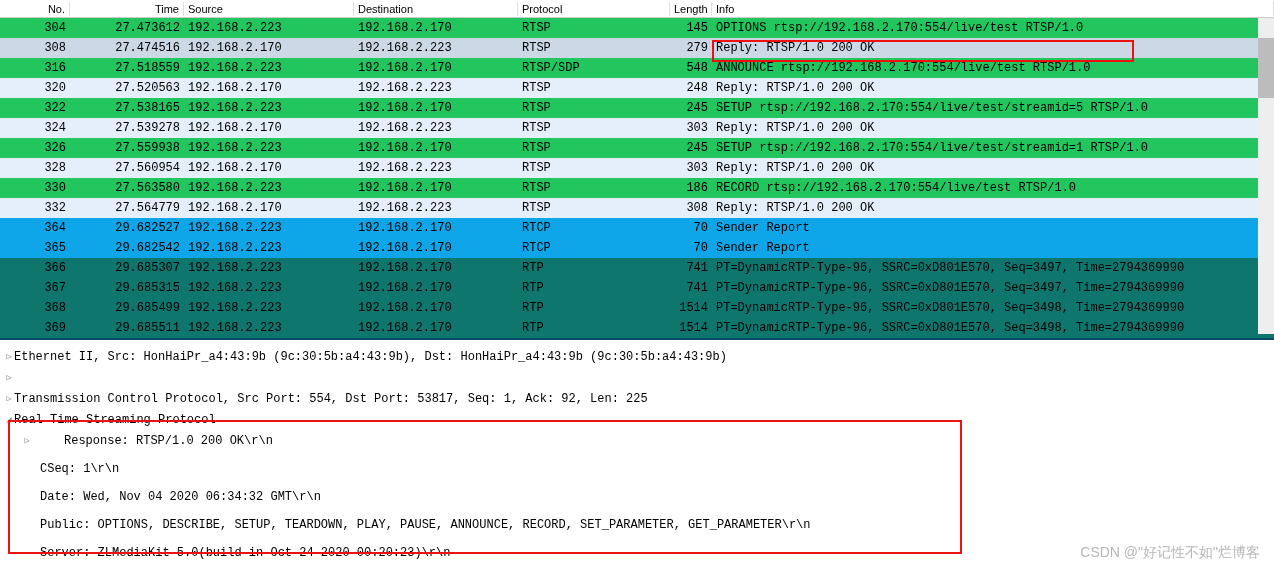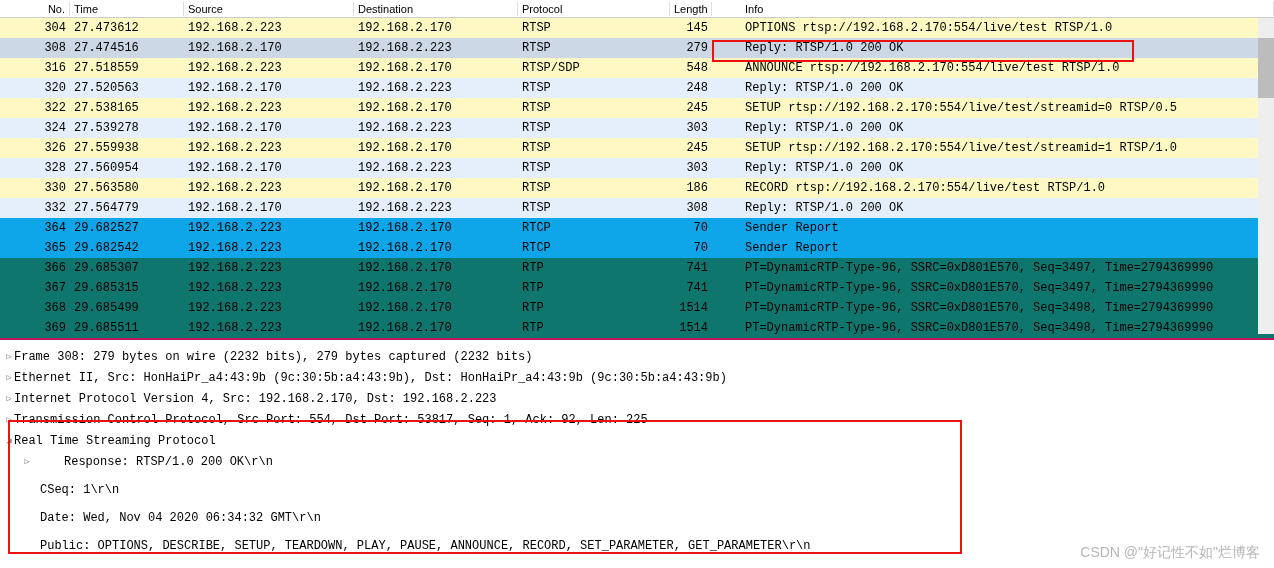--- a/index.html
+++ b/index.html
@@ -10,63 +10,63 @@
     color: #000;
     width: 1274px;
     height: 568px;
     overflow: hidden;
     position: relative;
   }
   .packet-list {
     width: 100%;
     height: 340px;
     overflow: hidden;
-    border-bottom: 2px solid #be185d;
+    border-bottom: 2px solid #0c4a6e;
   }
   .header-row {
     display: flex;
     background: #fff;
     border-bottom: 1px solid #ccc;
     font-family: Tahoma, sans-serif;
     font-size: 11px;
     height: 18px;
     align-items: center;
   }
   .header-row .col {
     border-right: 1px solid #ddd;
     padding: 1px 4px;
     white-space: nowrap;
     overflow: hidden;
   }
   .col-no     { width: 70px;  text-align: right; padding-right: 10px;}
-  .col-time   { width: 114px; }
+  .col-time   { width: 114px; text-align: right; }
   .col-src    { width: 170px; }
   .col-dst    { width: 164px; }
   .col-proto  { width: 152px; }
   .col-len    { width: 42px; text-align: right; }
-  .col-info   { flex: 1; padding-left: 6px; margin-left: 29px;}
+  .col-info   { flex: 1; padding-left: 6px;}
   .rows {
     height: 322px;
     overflow-y: auto;
   }
   .row {
     display: flex;
     height: 20px;
     align-items: center;
     white-space: nowrap;
   }
   .row.selected {
     background: #cdd8e6 !important;
   }
   .row .col {
     padding: 1px 4px;
     overflow: hidden;
     text-overflow: clip;
   }
-  .row.alt0 { background: #fef9c3; }
+  .row.alt0 { background: #22c55e; }
   .row.alt1 { background: #e5eefb; }
   .row.rtp  { background: #0f766e; }
   .row.rtcp { background: #0ea5e9; }
 
   .highlight-box {
     position: absolute;
     border: 2px solid #e11;
     pointer-events: none;
   }
   .hl1 {
@@ -166,21 +166,21 @@
         <div class="col col-len">248</div>
         <div class="col col-info">Reply: RTSP/1.0 200 OK</div>
       </div>
       <div class="row alt0">
         <div class="col col-no">322</div>
         <div class="col col-time">27.538165</div>
         <div class="col col-src">192.168.2.223</div>
         <div class="col col-dst">192.168.2.170</div>
         <div class="col col-proto">RTSP</div>
         <div class="col col-len">245</div>
-        <div class="col col-info">SETUP rtsp://192.168.2.170:554/live/test/streamid=0 RTSP/0.5</div>
+        <div class="col col-info">SETUP rtsp://192.168.2.170:554/live/test/streamid=5 RTSP/1.0</div>
       </div>
       <div class="row alt1">
         <div class="col col-no">324</div>
         <div class="col col-time">27.539278</div>
         <div class="col col-src">192.168.2.170</div>
         <div class="col col-dst">192.168.2.223</div>
         <div class="col col-proto">RTSP</div>
         <div class="col col-len">303</div>
         <div class="col col-info">Reply: RTSP/1.0 200 OK</div>
       </div>
@@ -276,29 +276,24 @@
       </div>
     </div>
   <div class="scrollbar-fake">
       <div class="thumb"></div>
     </div>
 </div>
 
 <div class="details-pane">
   <div class="tree-line">
       <span class="tri closed"></span>
-      <span>Frame 308: 279 bytes on wire (2232 bits), 279 bytes captured (2232 bits)</span>
+      <span>Ethernet II, Src: HonHaiPr_a4:43:9b (9c:30:5b:a4:43:9b), Dst: HonHaiPr_a4:43:9b (9c:30:5b:a4:43:9b)</span>
     </div>
   <div class="tree-line">
       <span class="tri closed"></span>
-      <span>Ethernet II, Src: HonHaiPr_a4:43:9b (9c:30:5b:a4:43:9b), Dst: HonHaiPr_a4:43:9b (9c:30:5b:a4:43:9b)</span>
-    </div>
-  <div class="tree-line">
-      <span class="tri closed"></span>
-      <span>Internet Protocol Version 4, Src: 192.168.2.170, Dst: 192.168.2.223</span>
     </div>
   <div class="tree-line">
       <span class="tri closed"></span>
       <span>Transmission Control Protocol, Src Port: 554, Dst Port: 53817, Seq: 1, Ack: 92, Len: 225</span>
     </div>
   <div class="tree-line">
       <span class="tri open"></span>
       <span>Real Time Streaming Protocol</span>
     </div>
   <div class="tree-line indent1">

